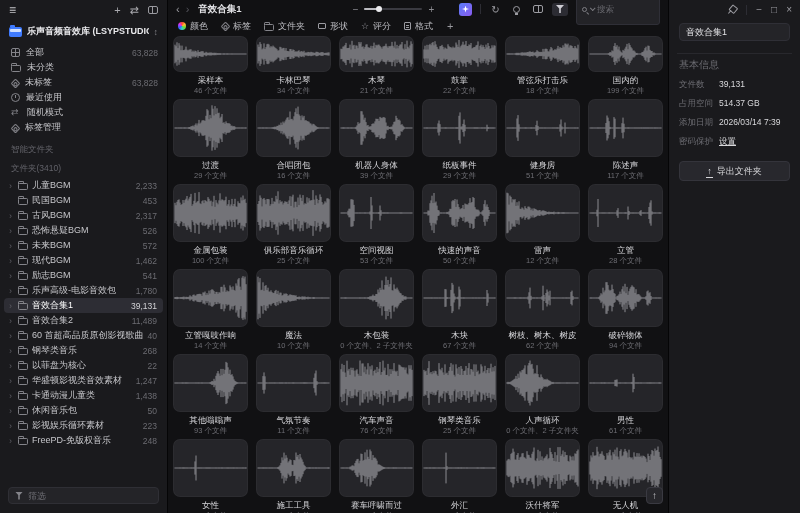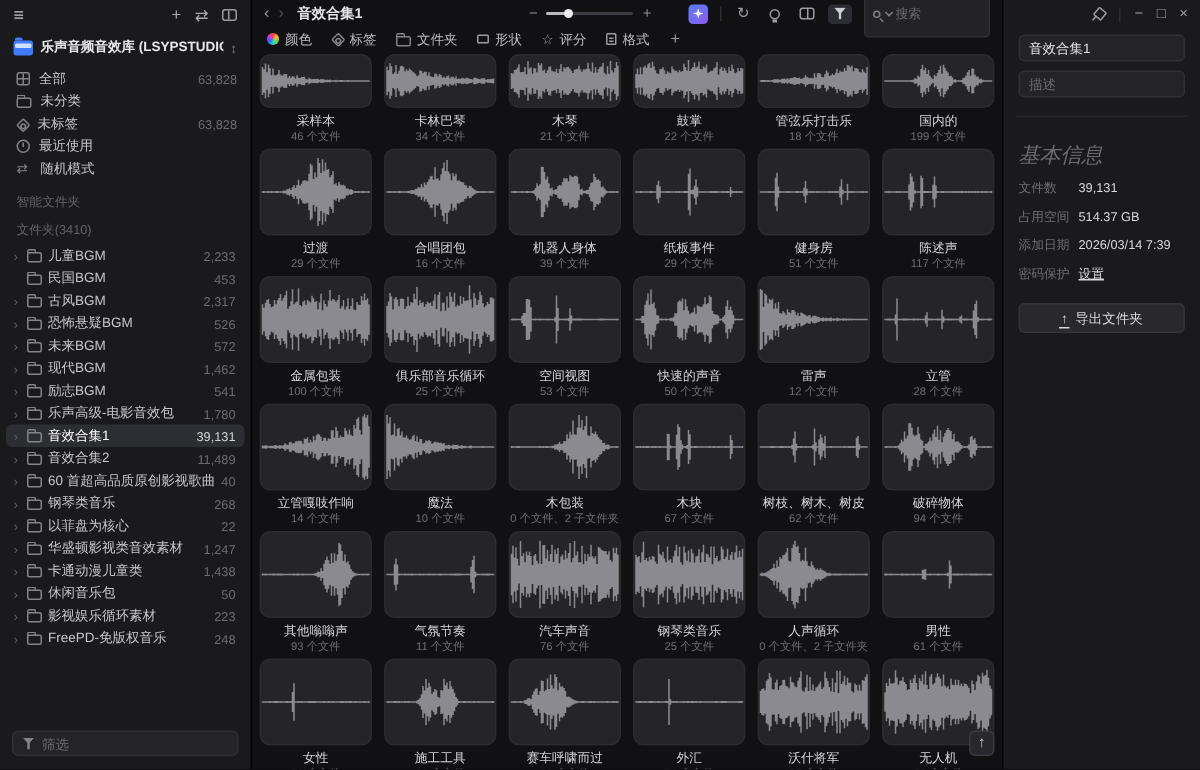--- a/index.html
+++ b/index.html
@@ -103,21 +103,21 @@
   .win-row { height:20px; display:flex; align-items:center; justify-content:flex-end; gap:9px; color:#9c9ca2; font-size:10px; margin:0 -2px; }
   .pin { width:10px; height:10px; position:relative; transform:rotate(40deg); }
   .pin::before { content:''; position:absolute; left:2px; top:0; width:5px; height:5px; border:1px solid #9c9ca2; border-radius:1px; }
   .pin::after { content:''; position:absolute; left:4px; top:6px; width:1px; height:4px; background:#9c9ca2; }
   .wctl { line-height:20px; }
   .fieldbox { height:18px; background:#242428; border:1px solid #2f2f36; border-radius:4px; display:flex; align-items:center; padding:0 6px; margin-top:3px; }
   .fieldbox input { width:100%; background:transparent; border:none; outline:none; font:inherit; font-size:9px; color:#e3e3e6; }
   .fieldbox input::placeholder { color:#6c6c72; }
   .fieldbox.desc { margin-top:6px; }
   .rp-div { height:1px; background:#28282d; margin:12px -2px 0; }
-  .info-title { color:#6c6c72; font-size:14px; margin-top:17px;font-style:italic; }
+  .info-title { color:#6c6c72; font-size:10px; margin-top:4px; }
   .info-row { display:flex; margin-top:7px; font-size:8.5px; }
   .info-row .k { width:40px; color:#6c6c72; flex:none; }
   .info-row .v { color:#d8d8db; white-space:nowrap; }
   .info-row .v.link { text-decoration:underline; }
   .export-btn { margin-top:13px; height:20px; background:#28282d; border:1px solid #34343b; border-radius:4px; display:flex; align-items:center; justify-content:center; gap:5px; color:#d8d8db; font-size:9px; }
   .up-ico { position:relative; font-size:9px; line-height:9px; color:#d8d8db; }
   .up-ico::after { content:''; position:absolute; left:-1px; right:-1px; bottom:-2px; height:1px; background:#d8d8db; }
 </style>
 </head>
 <body>
@@ -154,20 +154,25 @@
           <span class="ncount">63,828</span>
         </div>
         <div class="nav-item">
           <span class="sico i-clock"></span>
           <span class="nlbl">最近使用</span>
           <span class="ncount"></span>
         </div>
         <div class="nav-item">
           <span class="i-shuf">⇄</span>
           <span class="nlbl">随机模式</span>
+          <span class="ncount"></span>
+        </div>
+        <div class="nav-item">
+          <span class="i-tagic sico"></span>
+          <span class="nlbl">标签管理</span>
           <span class="ncount"></span>
         </div>
       </div>
     <div class="section">智能文件夹</div>
     <div class="section second">文件夹(3410)</div>
     <div class="tree">
         <div class="tree-item">
           <span class="caret">›</span>
           <span class="i-folderic"></span>
           <span class="tlbl">儿童BGM</span>
@@ -690,23 +695,20 @@
     <div class="win-row">
       <span class="pin"></span>
       <span class="vdiv"></span>
       <span class="wctl">−</span>
       <span class="wctl">□</span>
       <span class="wctl">×</span>
     </div>
     <div class="fieldbox">
       <input value="音效合集1" style="">
     </div>
-    <div class="fieldbox desc">
-      <input placeholder="描述" style="">
-    </div>
     <div class="rp-div"></div>
     <div class="info-title">基本信息</div>
     <div>
         <div class="info-row">
           <span class="k">文件数</span>
           <span class="v">39,131</span>
         </div>
         <div class="info-row">
           <span class="k">占用空间</span>
           <span class="v">514.37 GB</span>

